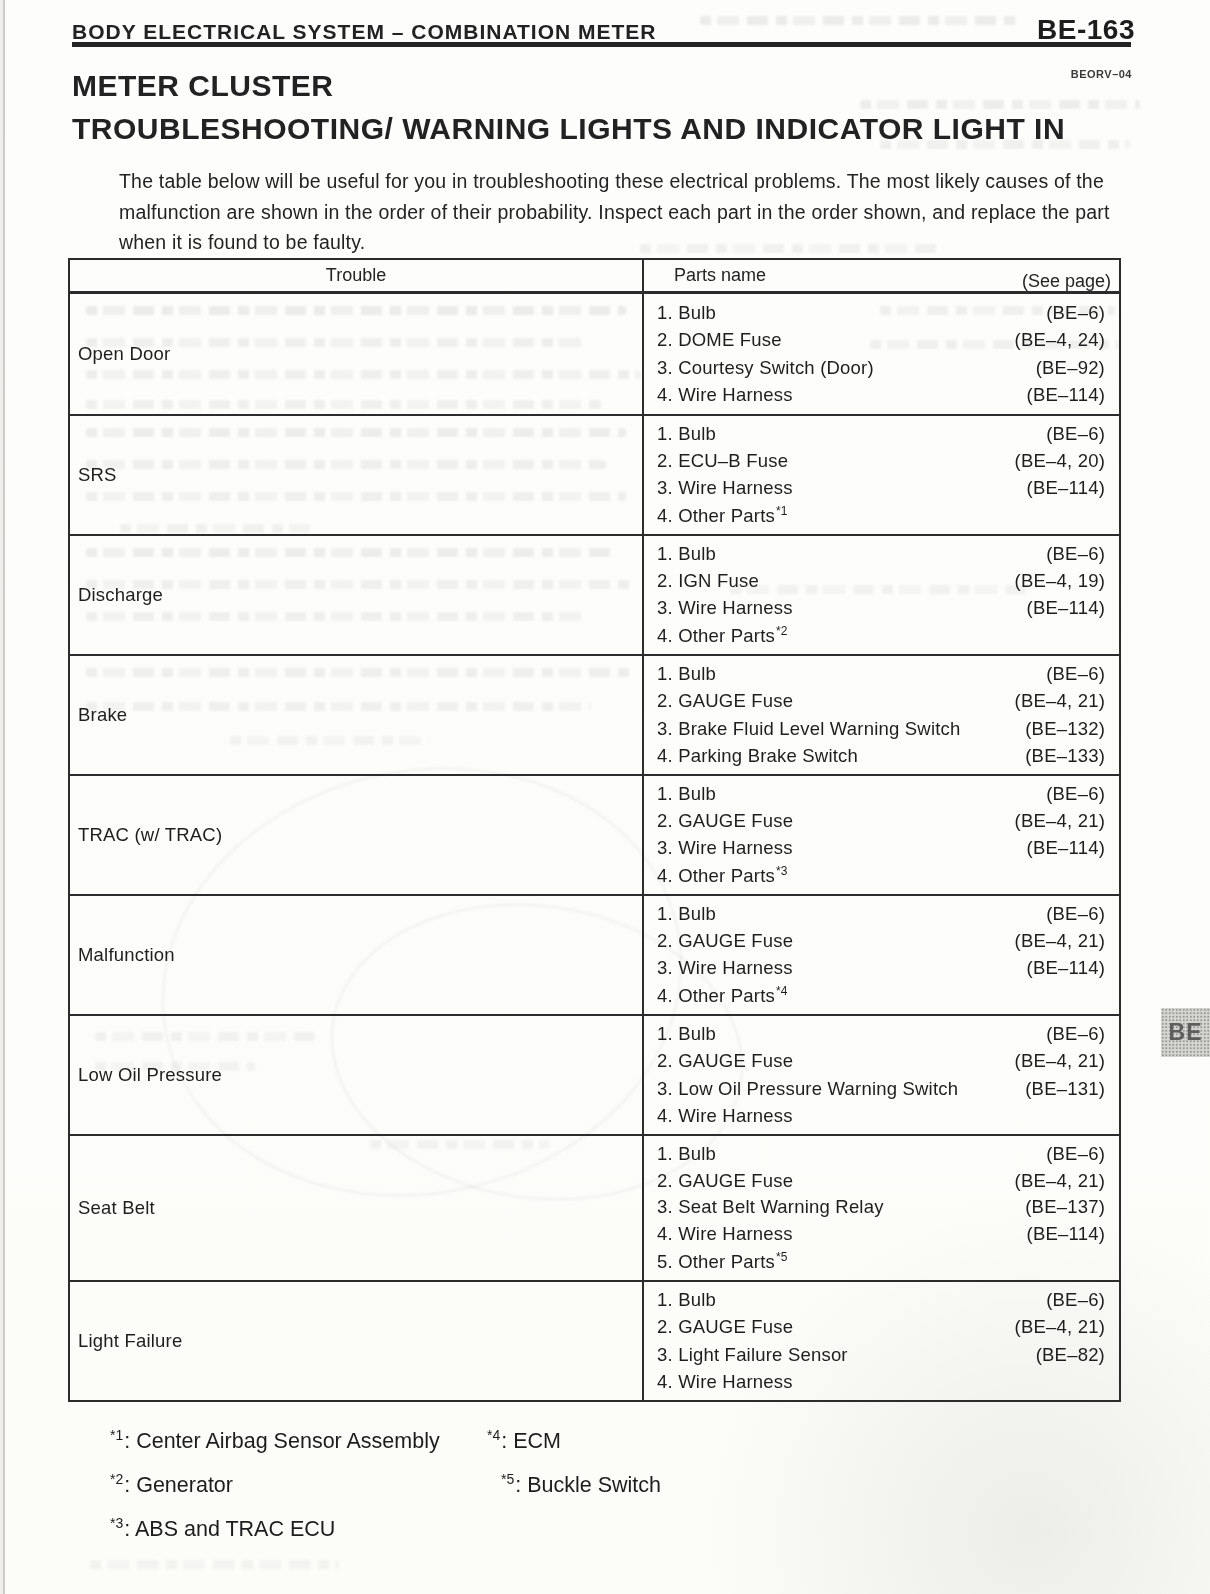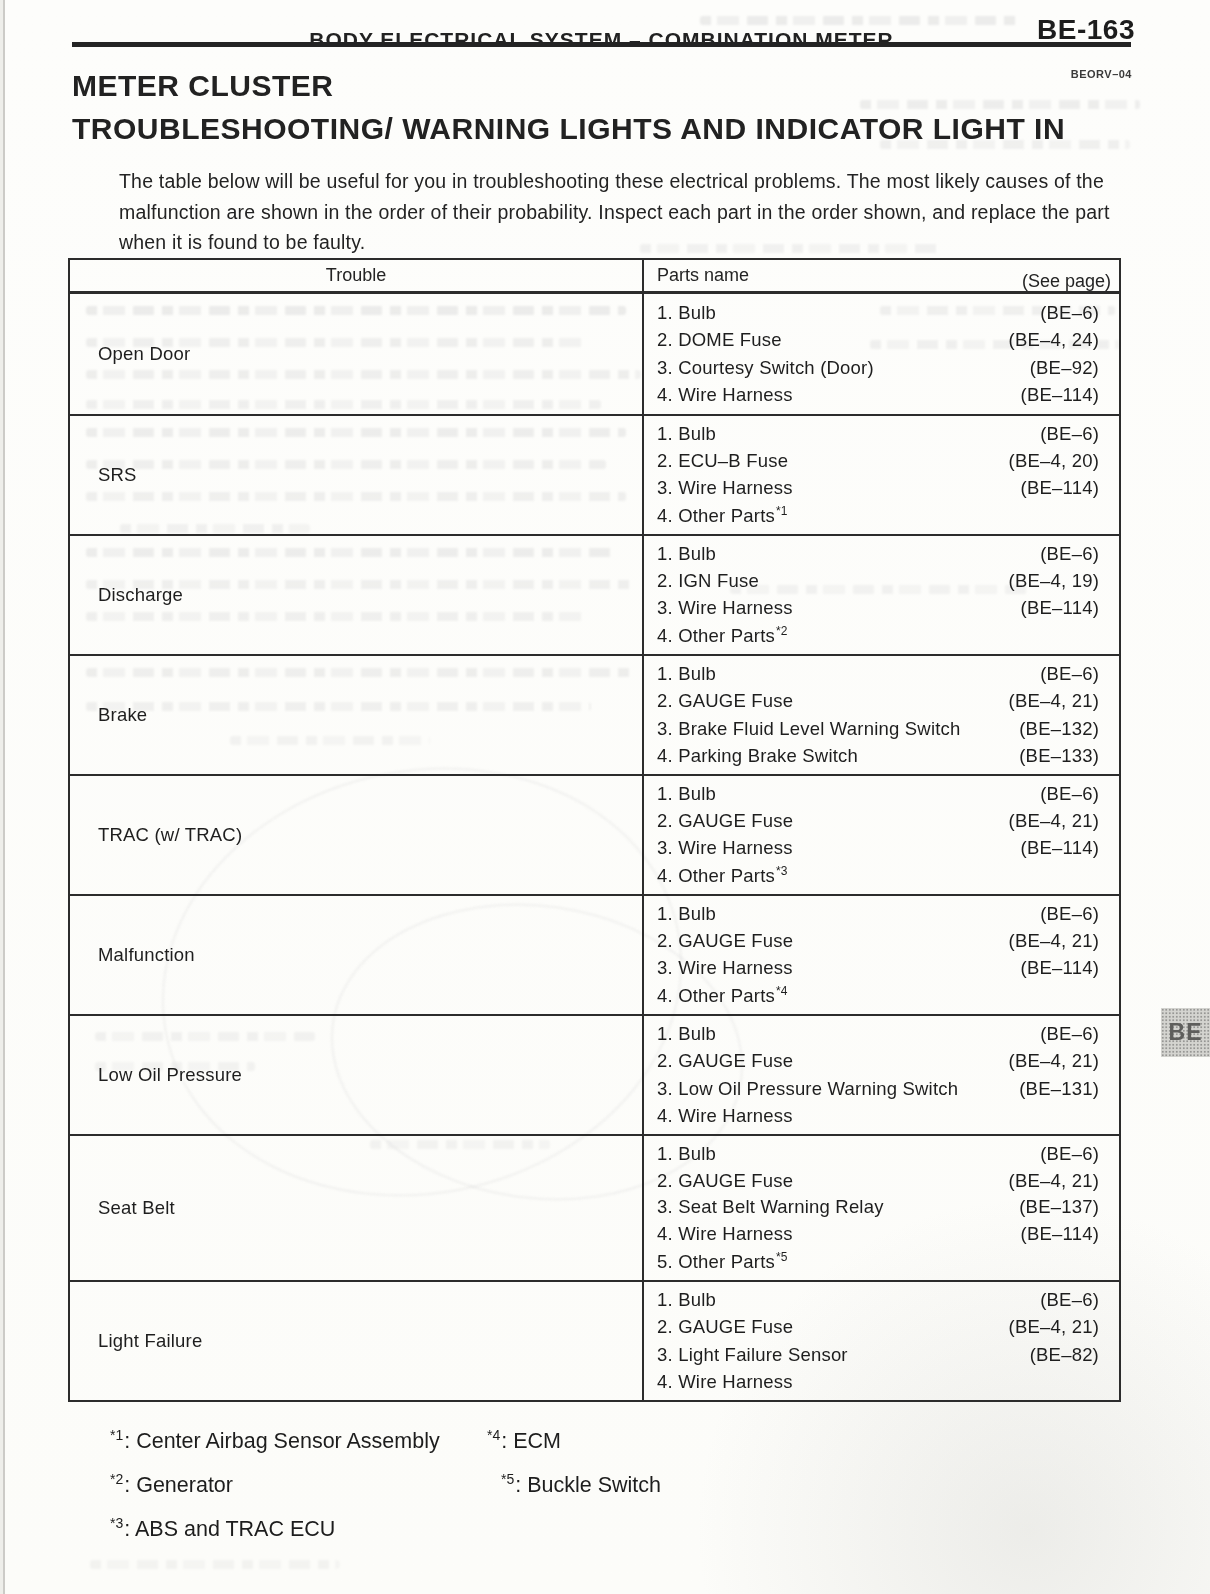--- a/index.html
+++ b/index.html
@@ -15,22 +15,22 @@
       radial-gradient(circle at 85% 96%, rgba(190,190,185,0.25) 0%, rgba(190,190,185,0) 18%),
       linear-gradient(180deg,#fdfdfb 0%,#fcfcf9 100%);
     overflow:hidden;
   }
   .scan-edge{position:absolute;left:3px;top:0;width:2px;height:100%;background:#cccbc7;}
   .scan-edge-soft{position:absolute;left:0;top:0;width:3px;height:100%;background:#eeeeea;}
 
   
   .running-head{position:absolute;left:72px;top:14px;width:1059px;height:32px;}
   .section-title{
-    position:absolute;left:0;right:0;top:6px;text-align:center;
-    font-size:21px;font-weight:bold;letter-spacing:1px;color:#222;margin-top:8px;
+    position:absolute;left:0;right:0;top:6px;text-align:left;
+    font-size:21px;font-weight:bold;letter-spacing:1px;color:#222;
   }
   .page-number{
     position:absolute;right:-4px;top:0;
     font-size:28px;font-weight:bold;letter-spacing:0.5px;color:#1d1d1d;
   }
   .head-rule{position:absolute;left:72px;top:42px;width:1059px;height:5px;background:#242424;}
   .doc-code{
     position:absolute;right:78px;top:68px;
     font-size:11px;font-weight:bold;letter-spacing:0.5px;color:#3a3a3a;
   }
@@ -57,36 +57,36 @@
   .thead{
     display:grid;grid-template-columns:572px 1fr;height:34px;box-sizing:border-box;
     border-bottom:3px solid #2c2c2c;
   }
   .th-trouble{
     display:flex;align-items:center;justify-content:center;
     font-size:18px;color:#242424;
   }
   .th-right{
     position:relative;border-left:2px solid #2c2c2c;
-    display:flex;align-items:center;padding-left:13px;font-size:18px;color:#242424;
+    display:flex;align-items:center;padding-left:30px;font-size:18px;color:#242424;
   }
   .th-seepage{position:absolute;right:8px;top:0;bottom:0;display:flex;align-items:center;margin-top:12px;}
   .trow{
     display:grid;grid-template-columns:572px 1fr;box-sizing:border-box;
     border-top:2px solid #2c2c2c;
   }
   .trow:first-child{border-top:none;}
   .cell-trouble{
-    display:flex;align-items:center;padding-left:28px;
+    display:flex;align-items:center;padding-left:8px;
     font-size:18.5px;color:#1e1e1e;letter-spacing:0.2px;
   }
   .cell-parts{
     border-left:2px solid #2c2c2c;
     display:flex;flex-direction:column;justify-content:space-evenly;
-    padding:2px 20px 2px 13px;
+    padding:2px 14px 2px 13px;
   }
   .part-line{display:flex;justify-content:space-between;align-items:baseline;
     font-size:18.5px;color:#1e1e1e;letter-spacing:0.2px;}
   .part-name{white-space:nowrap;}
   .part-page{white-space:nowrap;}
   sup.fn-ref{font-size:12px;vertical-align:7px;letter-spacing:0;margin-left:1px;}
 
   
   .footnotes{position:absolute;left:110px;top:1416px;width:960px;font-size:21.5px;color:#1d1d1d;}
   .fn-row{display:flex;align-items:flex-end;line-height:38px;}

